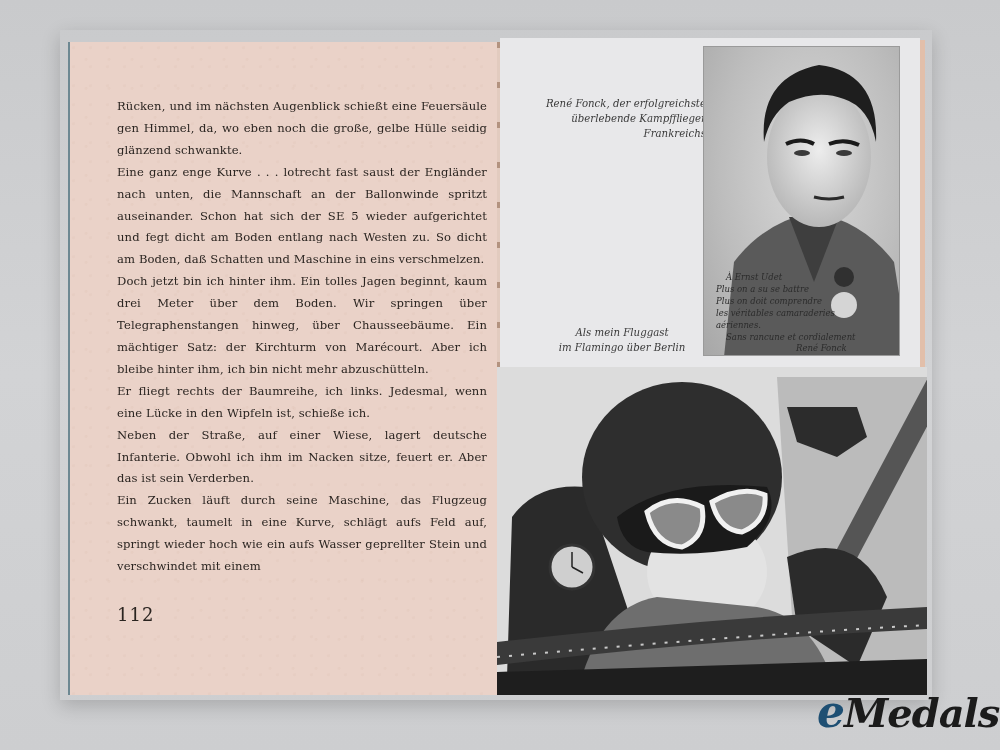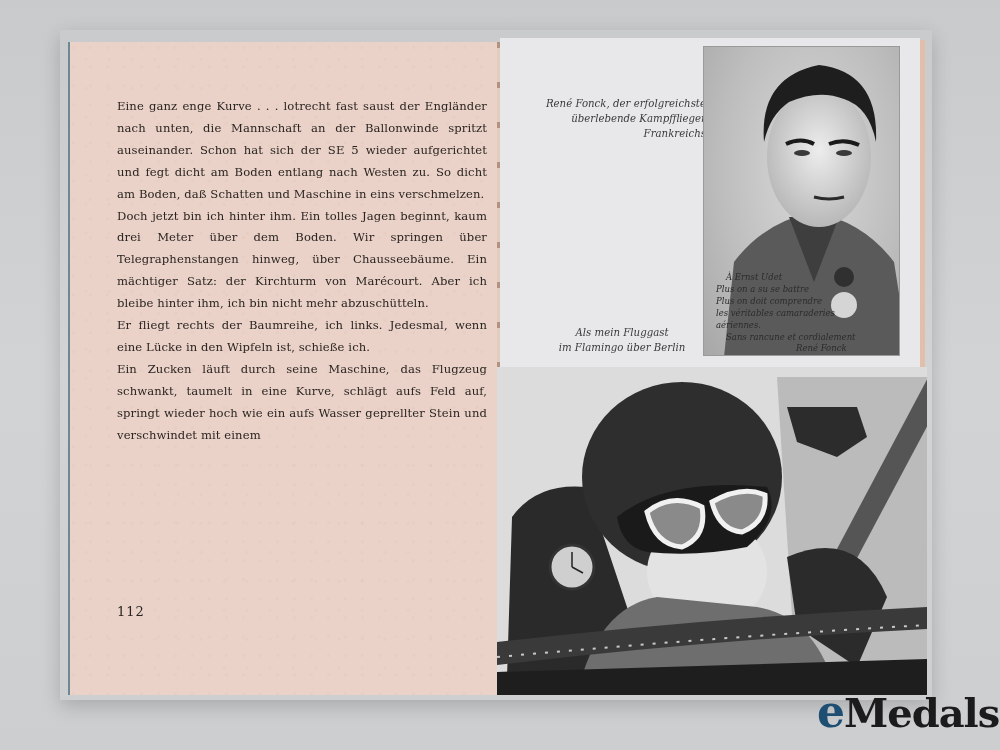--- a/index.html
+++ b/index.html
@@ -30,21 +30,21 @@
       position: absolute; left: 117px; top: 96px; width: 370px;
       font-family: "DejaVu Serif", serif;
       font-size: 11.6px; line-height: 21.9px;
       color: #2a2420;
       text-align: justify;
       letter-spacing: 0.1px;
     }
     .text-block p { margin: 0; }
     .page-number {
       position: absolute; left: 117px; top: 604px;
-      font-size: 13px; color: #2a2420; letter-spacing: 1px;
+      font-size: 18px; color: #2a2420; letter-spacing: 1px;
     }
     .right-page {
       position: absolute; left: 500px; top: 38px; width: 420px; height: 657px;
       background: #e8e8ea;
     }
     .right-edge {
       position: absolute; left: 920px; top: 40px; width: 5px; height: 648px;
       background: #e2bfaa;
     }
     .caption {
@@ -59,37 +59,39 @@
       border: 1px solid #9a9a9a;
       overflow: hidden;
     }
     .action-photo {
       position: absolute; left: 497px; top: 367px; width: 430px; height: 328px;
       background: linear-gradient(135deg, #e6e6e6 0%, #cfcfcf 40%, #9a9a9a 70%, #5e5e5e 100%);
       overflow: hidden;
     }
     .watermark {
       position: absolute; left: 817px; top: 692px;
-      font-family: "DejaVu Serif", serif; font-weight: bold; 
+      font-family: "DejaVu Serif", serif; font-weight: bold; font-style: italic;
       font-size: 40px; line-height: 40px; color: #1b1b1b; letter-spacing: -1px;
     }
     .watermark .e { color: #1e4f73; font-size: 44px; }
   </style>
 </head>
 <body>
 
 <div class="book-shadow"></div>
 
 <div class="left-page"></div>
 <div class="spine-stitch"></div>
 
 <div class="text-block">
+  <p>Rücken, und im nächsten Augenblick schießt eine Feuersäule gen Himmel, da, wo eben noch die große, gelbe Hülle seidig glänzend schwankte.</p>
   <p>Eine ganz enge Kurve . . . lotrecht fast saust der Engländer nach unten, die Mannschaft an der Ballonwinde spritzt auseinander. Schon hat sich der SE 5 wieder aufgerichtet und fegt dicht am Boden entlang nach Westen zu. So dicht am Boden, daß Schatten und Maschine in eins verschmelzen.</p>
   <p>Doch jetzt bin ich hinter ihm. Ein tolles Jagen beginnt, kaum drei Meter über dem Boden. Wir springen über Telegraphenstangen hinweg, über Chausseebäume. Ein mächtiger Satz: der Kirchturm von Marécourt. Aber ich bleibe hinter ihm, ich bin nicht mehr abzuschütteln.</p>
   <p>Er fliegt rechts der Baumreihe, ich links. Jedesmal, wenn eine Lücke in den Wipfeln ist, schieße ich.</p>
+  <p>Neben der Straße, auf einer Wiese, lagert deutsche Infanterie. Obwohl ich ihm im Nacken sitze, feuert er. Aber das ist sein Verderben.</p>
   <p>Ein Zucken läuft durch seine Maschine, das Flugzeug schwankt, taumelt in eine Kurve, schlägt aufs Feld auf, springt wieder hoch wie ein aufs Wasser geprellter Stein und verschwindet mit einem</p>
 </div>
 <div class="page-number">112</div>
 
 <div class="right-page"></div>
 <div class="right-edge"></div>
 
 <div class="caption caption-top">
   <div>René Fonck, der erfolgreichste</div>
   <div>überlebende Kampfflieger Frankreichs</div>

